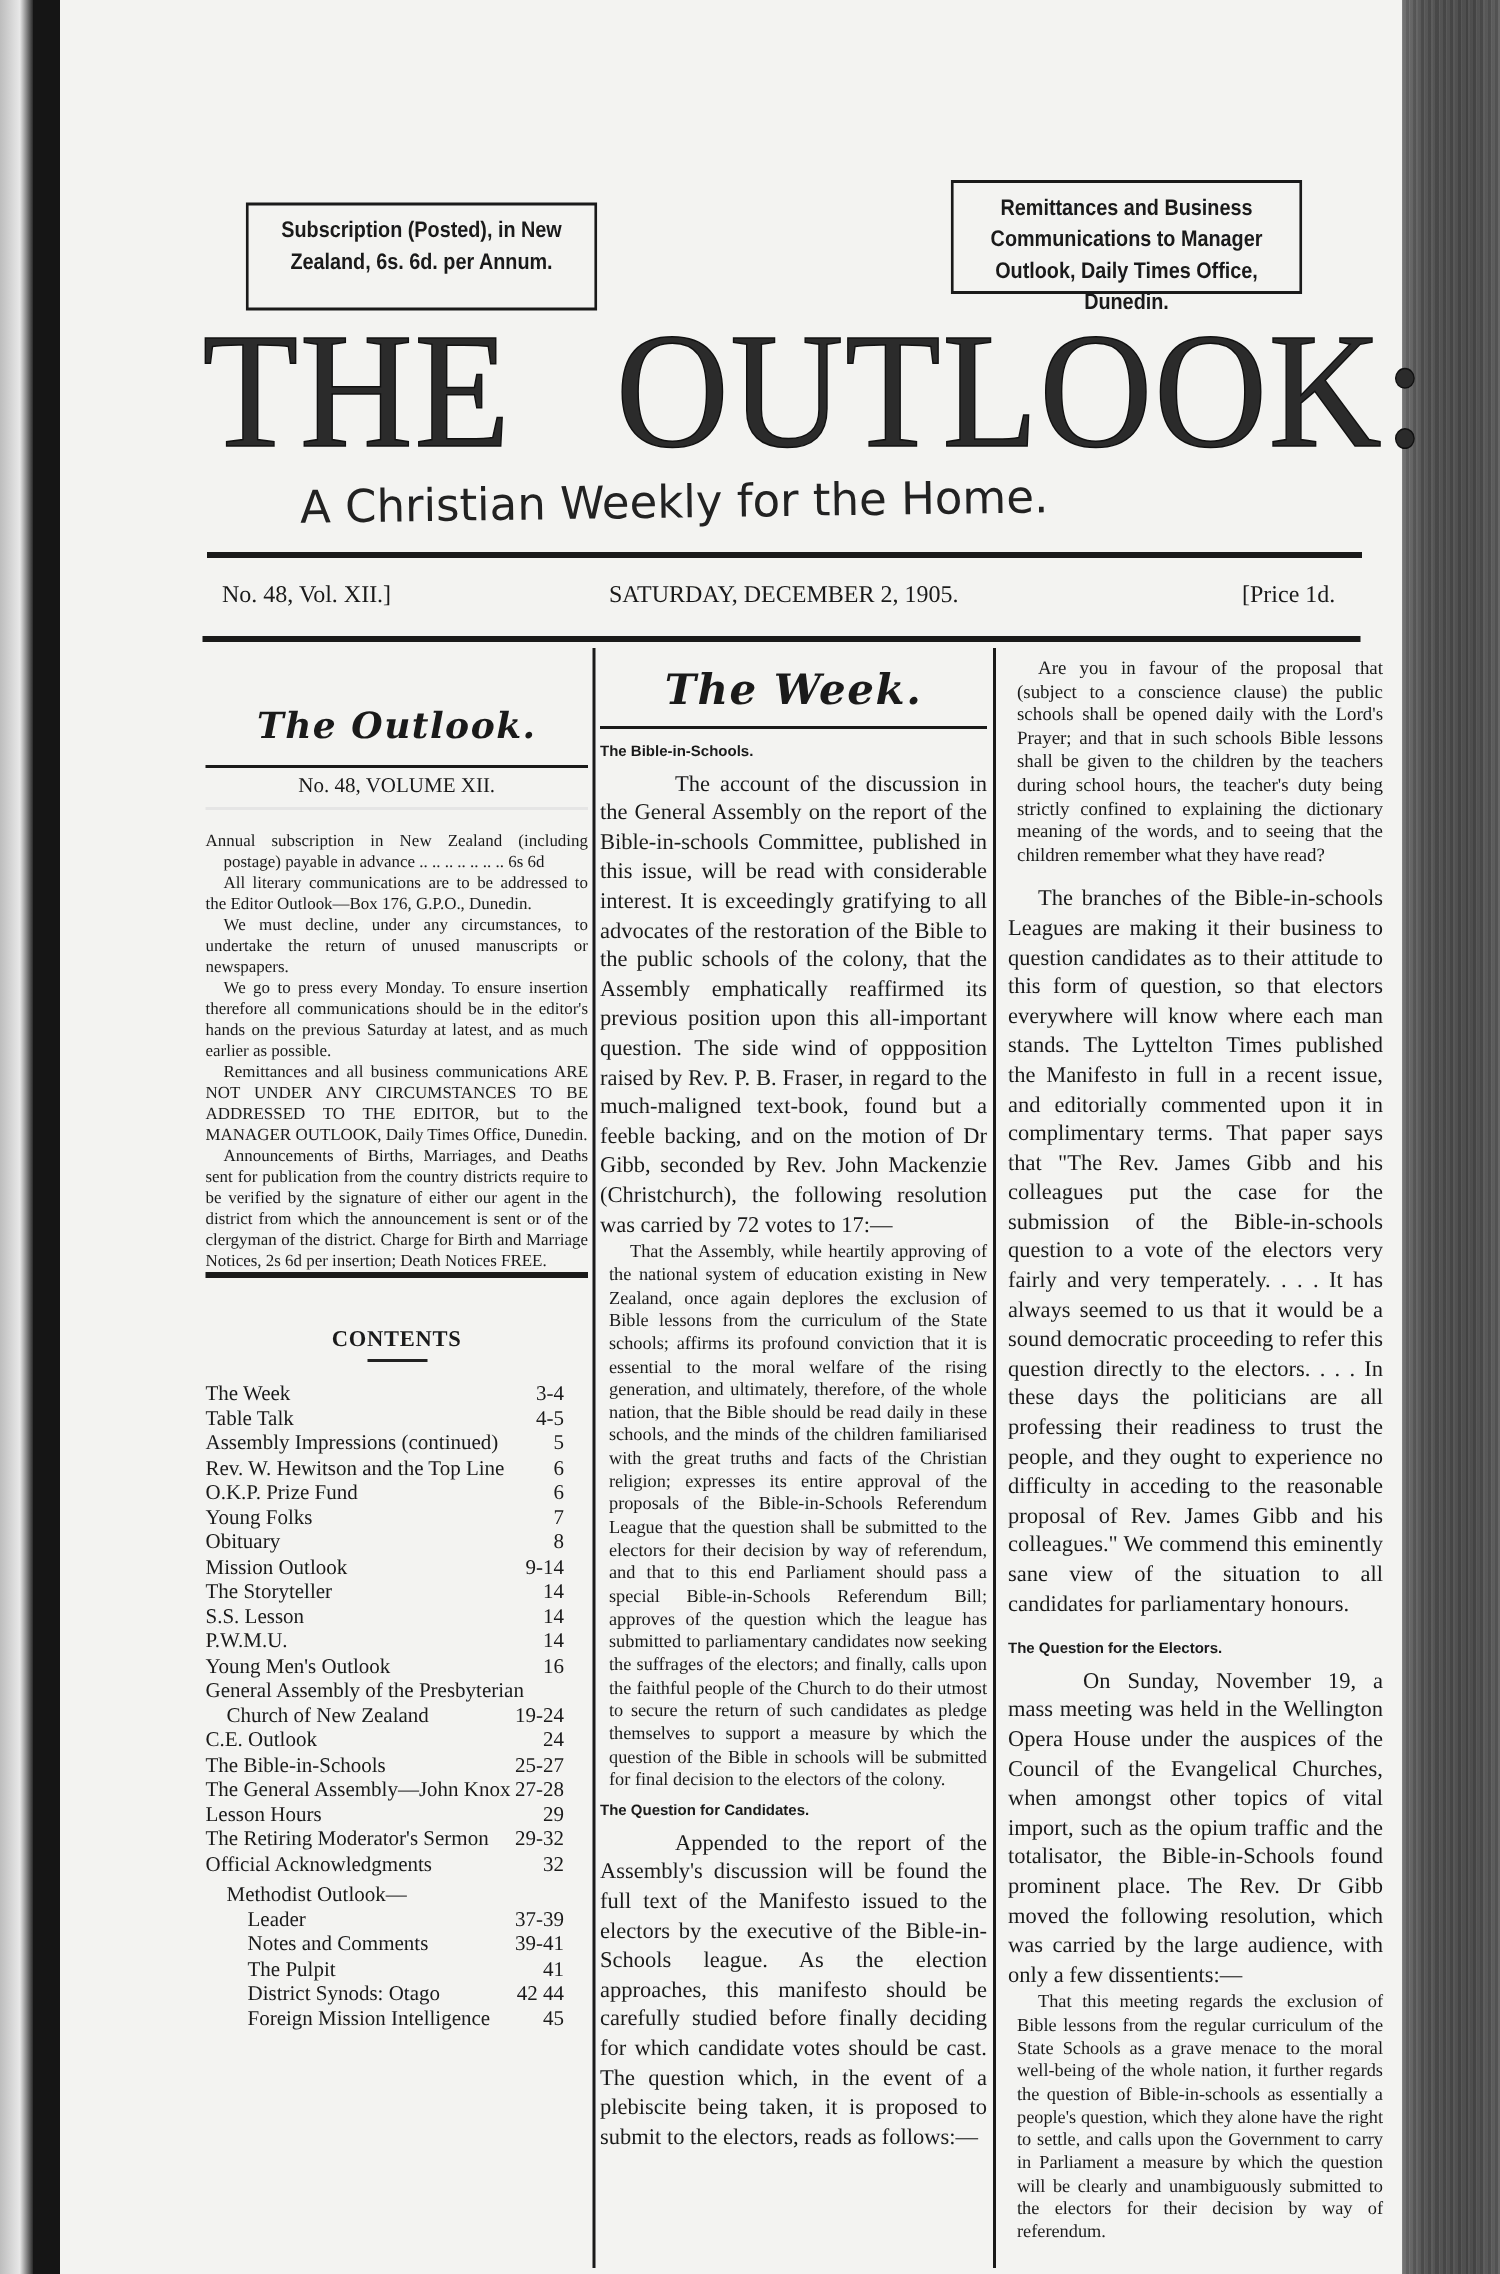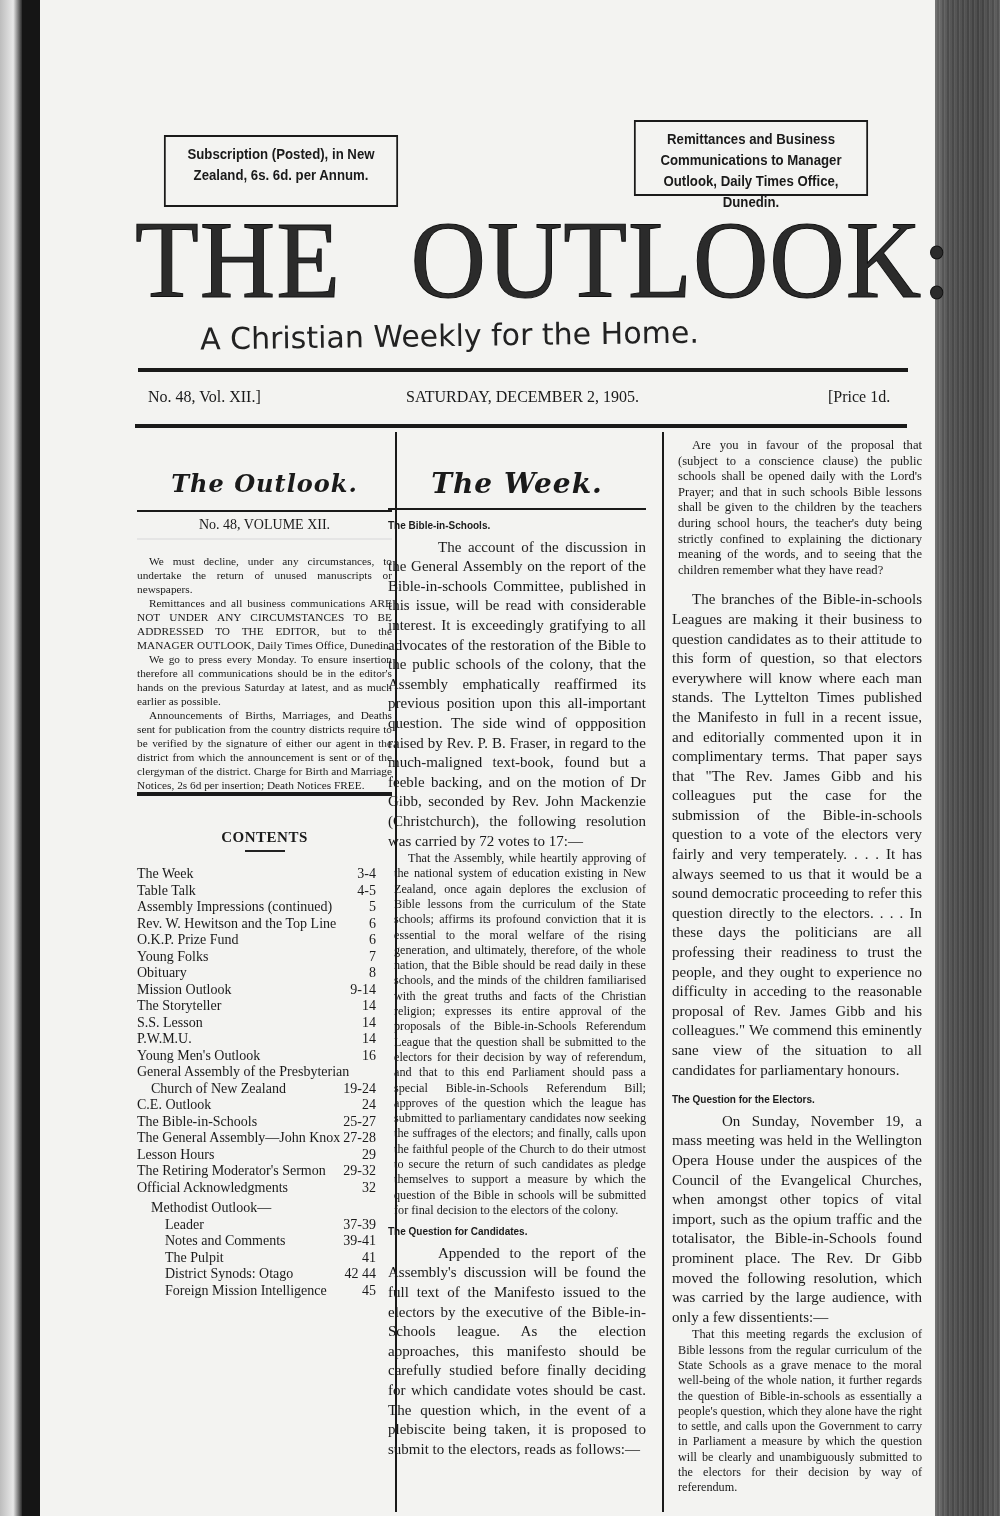--- a/index.html
+++ b/index.html
@@ -52,21 +52,21 @@
   .rule.thick { height:4px; }
   .meta-row {
     position:absolute; top:388px; left:148px; width:760px; height:24px; font-size:16px;
   }
   .meta-row span { position:absolute; top:0; }
   .col-div { position:absolute; width:2px; background:#1a1a1a; }
 
   .col { position:absolute; font-size:13px; line-height:16.5px; text-align:justify; }
   .col p { margin:0; }
   .col1 { left:137px; top:440px; width:255px; font-size:11.3px; line-height:14px; }
-  .col2 { left:388px; top:440px; width:258px; font-size:15px; line-height:19.6px;margin-top:24px; }
+  .col2 { left:400px; top:440px; width:258px; font-size:15px; line-height:19.6px; }
   .col3 { left:672px; top:432px; width:250px; font-size:15px; line-height:19.6px; }
 
   .bl-title {
     font-family:"DejaVu Serif",serif; font-weight:bold; font-style:italic;
     text-align:center; font-size:28px; line-height:40px; letter-spacing:1px;
   }
   .col1 .bl-title { margin-top:24px; font-size:24px; }
   .vol-line { text-align:center; font-size:14px; padding:6px 0; border-top:2px solid #1a1a1a; border-bottom:2px solid #e5e5e5; margin:6px 0 14px; }
   .notice { margin-bottom:13px; text-indent:12px; }
   .notice.hang { text-indent:-12px; padding-left:12px; }
@@ -107,23 +107,25 @@
   <span style="left:680px;">[Price 1d.</span>
 </div>
 <div class="rule thick" style="left:135px;top:424px;width:772px;"></div>
 
 <div class="col-div" style="left:395px;top:432px;height:1080px;"></div>
 <div class="col-div" style="left:662px;top:432px;height:1080px;"></div>
 
 <div class="col col1">
   <div class="bl-title">The Outlook.</div>
   <div class="vol-line">No. 48, VOLUME XII.</div>
+  <p class="notice hang">Annual subscription in New Zealand (including postage) payable in advance .. .. .. .. .. .. .. 6s 6d</p>
+  <p class="notice">All literary communications are to be addressed to the Editor Outlook—Box 176, G.P.O., Dunedin.</p>
   <p class="notice">We must decline, under any circumstances, to undertake the return of unused manuscripts or newspapers.</p>
+  <p class="notice">We go to press every Monday. To ensure insertion therefore all communications should be in the editor's hands on the previous Saturday at latest, and as much earlier as possible.</p>
   <p class="notice">Remittances and all business communications ARE NOT UNDER ANY CIRCUMSTANCES TO BE ADDRESSED TO THE EDITOR, but to the MANAGER OUTLOOK, Daily Times Office, Dunedin.</p>
-  <p class="notice">We go to press every Monday. To ensure insertion therefore all communications should be in the editor's hands on the previous Saturday at latest, and as much earlier as possible.</p>
   <p class="notice">Announcements of Births, Marriages, and Deaths sent for publication from the country districts require to be verified by the signature of either our agent in the district from which the announcement is sent or of the clergyman of the district. Charge for Birth and Marriage Notices, 2s 6d per insertion; Death Notices FREE.</p>
   <div class="rule thick" style="position:relative;width:100%;"></div>
   <div class="contents-title">CONTENTS</div>
   <div class="contents-rule"></div>
   <ul class="toc">
     <li><span>The Week</span><span class="pg">3-4</span></li>
     <li><span>Table Talk</span><span class="pg">4-5</span></li>
     <li><span>Assembly Impressions (continued)</span><span class="pg">5</span></li>
     <li><span>Rev. W. Hewitson and the Top Line</span><span class="pg">6</span></li>
     <li><span>O.K.P. Prize Fund</span><span class="pg">6</span></li>

